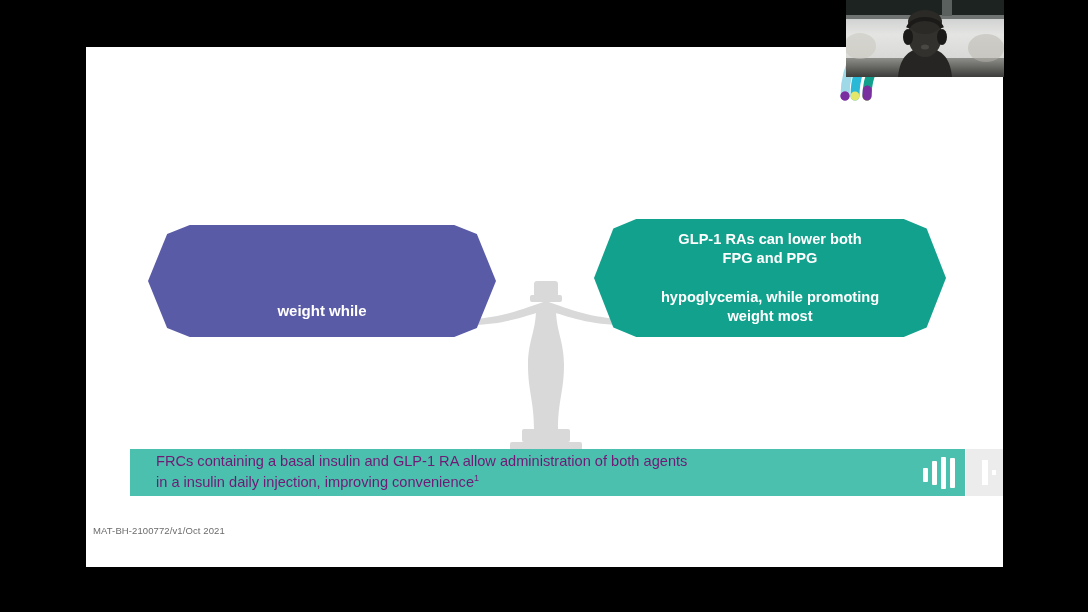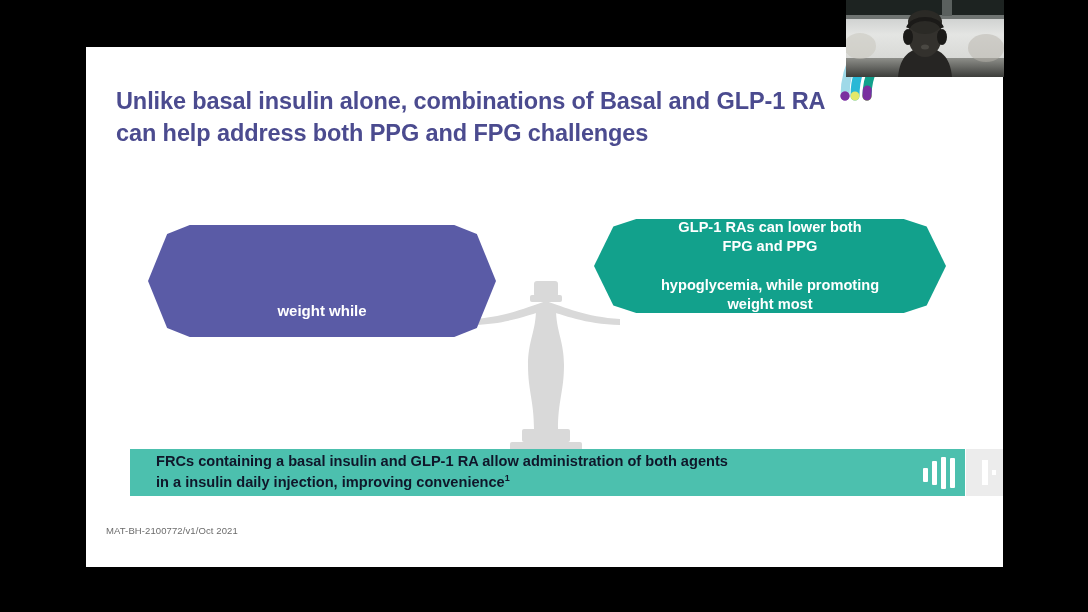--- a/index.html
+++ b/index.html
@@ -85,41 +85,41 @@
     left: 62px;
     top: 178px;
     width: 348px;
     height: 112px;
     background: #5a5ba6;
   }
   #hex-right {
     left: 508px;
     top: 172px;
     width: 352px;
-    height: 94px;
+    height: 118px;
     background: #12a18c;
     font-size: 14.6px;
   }
 
   
   #bottom-banner {
     position: absolute;
     left: 44px;
     top: 402px;
     width: 835px;
     height: 47px;
     background: #4cc0ae;
     display: flex;
     align-items: center;
   }
   #banner-text {
     flex: 1 1 auto;
-    color: #0f172a;
+    color: #701a75;
     font-size: 14.6px;
-    font-weight: bold;
+    font-weight: normal;
     line-height: 1.36;
     padding: 0 14px 0 26px;
   }
   #banner-text sup {
     font-size: 9px;
     vertical-align: super;
   }
   #banner-bars {
     flex: 0 0 auto;
     display: flex;
@@ -157,21 +157,21 @@
     left: 26px;
     top: 21px;
     width: 4px;
     height: 5px;
     background: #ffffff;
   }
 
   
   #footer-code {
     position: absolute;
-    left: 20px;
+    left: 7px;
     top: 478px;
     color: #6b6b6b;
     font-size: 9.5px;
     letter-spacing: 0.1px;
   }
 
   
   #webcam-tile {
     position: absolute;
     left: 846px;
@@ -198,21 +198,20 @@
           <path d="M18 95 A77 77 0 0 1 172 95" stroke="#29b8d6" stroke-width="9" stroke-dasharray="52 10 40 160"></path>
           <path d="M18 95 A77 77 0 0 1 172 95" stroke="#e3e86a" stroke-width="9" stroke-dasharray="0 64 46 180"></path>
           <path d="M8 95 A87 87 0 0 1 182 95" stroke="#9fd9e8" stroke-width="9" stroke-dasharray="46 8 6 8 6 8 6 200"></path>
           <path d="M8 95 A87 87 0 0 1 182 95" stroke="#b43fb4" stroke-width="9" stroke-dasharray="0 150 90 200"></path>
           <path d="M8 95 A87 87 0 0 1 182 95" stroke="#7a2fa0" stroke-width="9" stroke-dasharray="0 118 10 300"></path>
           <path d="M30 95 A65 65 0 0 1 160 95" stroke="#7a2fa0" stroke-width="9" stroke-dasharray="6 250"></path>
         </g>
       </svg>
     </div>
 
-    <div id="slide-title">Unlike basal insulin alone, combinations of Basal and GLP-1 RA can help address both PPG and FPG challenges</div>
 
     <div id="balance-scale">
       <svg width="148" height="198" viewBox="0 0 148 198" aria-hidden="true">
         <g fill="#d9d9d9">
           <rect x="62" y="2" width="24" height="16" rx="3"></rect>
           <rect x="58" y="16" width="32" height="7" rx="2"></rect>
           <path d="M0 40 C 34 38 56 28 74 22 C 92 28 114 38 148 40 L148 46 C 112 45 92 36 74 31 C 56 36 36 45 0 46 Z"></path>
           <path d="M64 30 C 64 52 56 62 56 86 C 56 112 62 122 62 150 L86 150 C 86 122 92 112 92 86 C 92 62 84 52 84 30 Z"></path>
           <rect x="50" y="150" width="48" height="13" rx="2"></rect>
           <rect x="38" y="163" width="72" height="12" rx="2"></rect>

